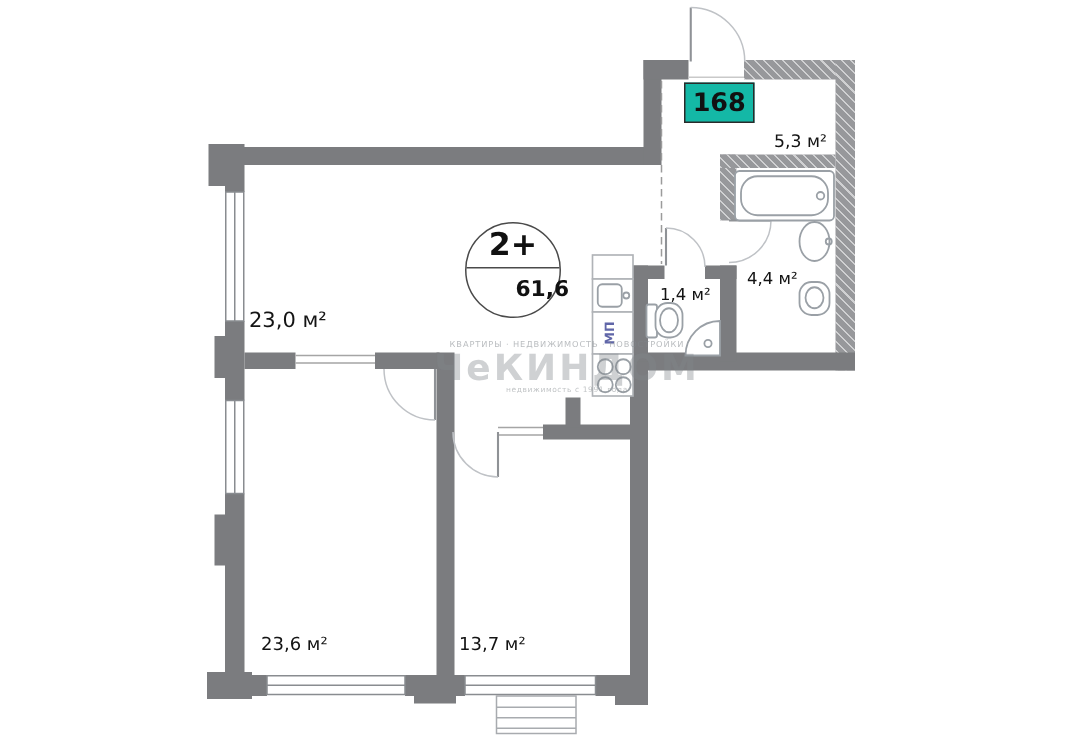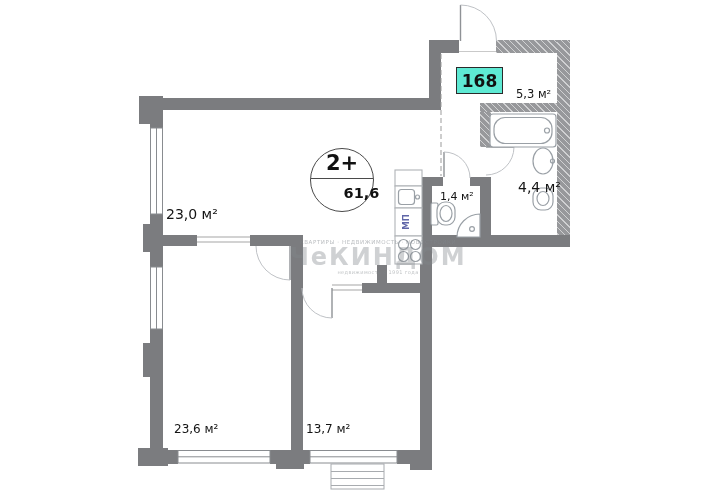--- a/index.html
+++ b/index.html
@@ -9,24 +9,24 @@
   .hatch{background-color:#97989b;
          background-image:repeating-linear-gradient(45deg,rgba(255,255,255,.55) 0px,rgba(255,255,255,.55) 1px,transparent 1px,transparent 4.5px);}
   svg.overlay{position:absolute;left:0;top:0;}
   .room-label{position:absolute;font-size:12px;font-weight:400;color:#141414;white-space:nowrap;}
   .room-label.big{font-size:14px;}
   .badge{position:absolute;left:310px;top:148px;width:62px;height:62px;border:1.4px solid #4a4a4a;
          border-radius:50%;background:#fff;display:flex;flex-direction:column;align-items:center;z-index:5;}
   .badge .type{font-size:21px;font-weight:800;color:#111;line-height:29px;height:29px;}
   .badge .divider{width:100%;height:0;border-top:1.2px solid #4a4a4a;}
   .badge .area{font-size:14.5px;font-weight:700;color:#111;line-height:28px;margin-left:39px;}
-  .apt-num{position:absolute;left:456px;top:67px;width:45px;height:25px;border:1.6px solid #2a2a2a;
-           background:#5eead4;display:flex;align-items:center;justify-content:center;
+  .apt-num{position:absolute;left:456px;top:55px;width:45px;height:25px;border:1.6px solid #2a2a2a;
+           background:#14b8a6;display:flex;align-items:center;justify-content:center;
            font-size:17px;font-weight:700;color:#111;z-index:5;}
-  .watermark{position:absolute;left:286px;top:239px;width:184px;text-align:center;z-index:4;pointer-events:none;}
+  .watermark{position:absolute;left:286px;top:227px;width:184px;text-align:center;z-index:4;pointer-events:none;}
   .watermark .wm1{font-size:5.5px;letter-spacing:.6px;color:rgba(130,135,140,.55);}
   .watermark .wm-brand{font-size:24px;font-weight:700;letter-spacing:2px;line-height:1.0;color:rgba(130,135,140,.38);}
   .watermark .wm2{font-size:5px;letter-spacing:.4px;color:rgba(130,135,140,.5);}
 </style>
 </head>
 <body>
 
 <div class="plan">
 
   <div class="wall" style="left:150px;top:96px;width:13px;height:32px;"></div>
@@ -183,18 +183,18 @@
 
   <div class="badge">
     <div class="type">2+</div>
     <div class="divider"></div>
     <div class="area">61,6</div>
   </div>
   <div class="apt-num">168</div>
 
   <div class="room-label big" style="left:166px;top:206px;">23,0 м²</div>
   <div class="room-label" style="left:516px;top:87px;font-size:11.5px;">5,3 м²</div>
-  <div class="room-label" style="left:518px;top:179px;font-size:14px;">4,4 м²</div>
+  <div class="room-label" style="left:498px;top:179px;font-size:11px;">4,4 м²</div>
   <div class="room-label" style="left:440px;top:190px;font-size:11px;">1,4 м²</div>
   <div class="room-label" style="left:174px;top:422px;">23,6 м²</div>
   <div class="room-label" style="left:306px;top:422px;">13,7 м²</div>
 
 </div>
 
 </body></html>

